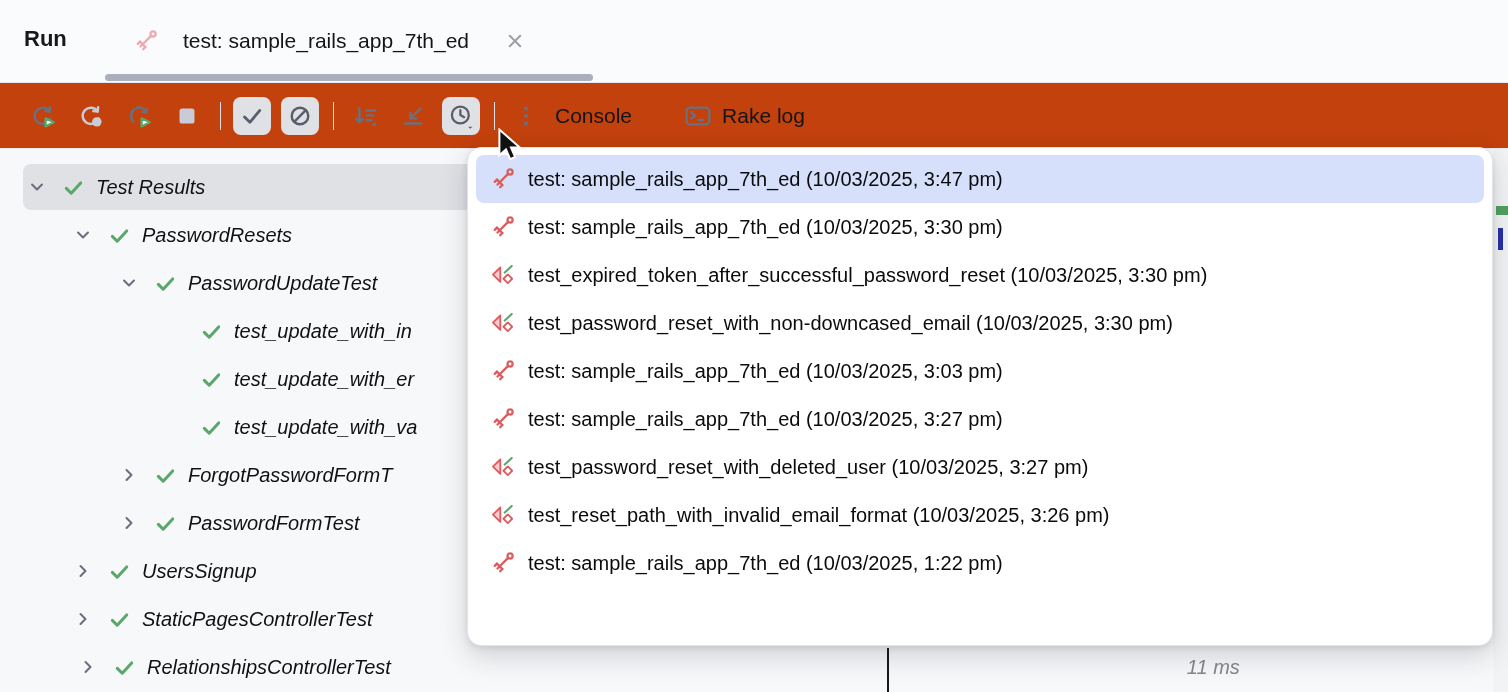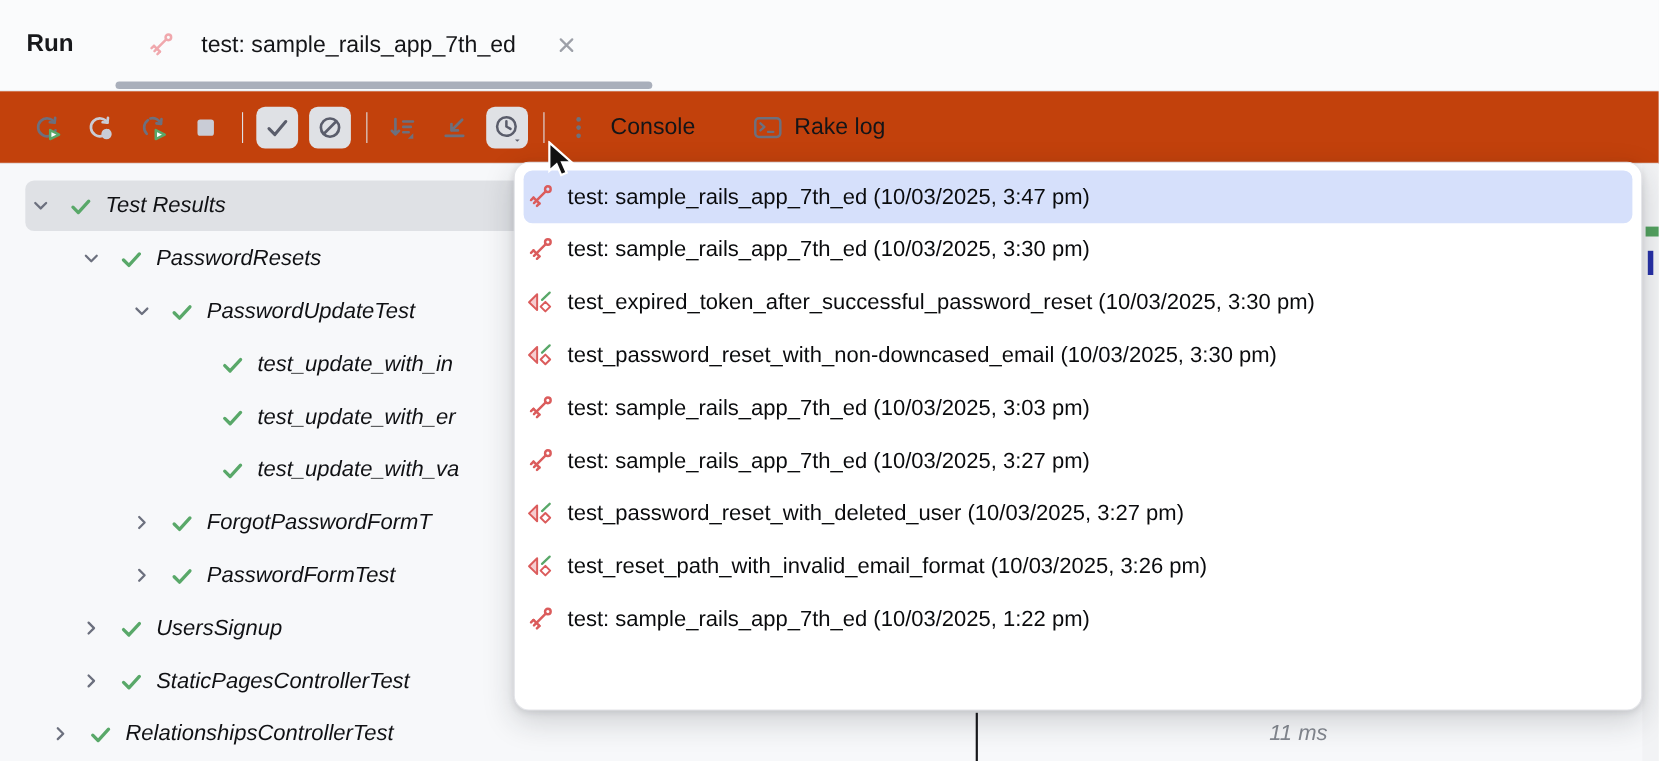--- a/index.html
+++ b/index.html
@@ -80,21 +80,21 @@
 
   
   .popup {
     position:absolute; left:467px; top:147px; width:1026px; height:499px;
     background:#ffffff; border:1px solid #e3e4e8; border-radius:14px;
     box-shadow:0 10px 28px rgba(30,33,40,.18), 0 2px 6px rgba(30,33,40,.10);
     padding:7px 8px; z-index:5;
   }
   .pitem {
     height:48px; border-radius:8px;
-    display:flex; align-items:center; gap:13px; padding:0 3px;
+    display:flex; align-items:center; gap:13px; padding:0 15px;
     font-size:20px; color:#0a0b0d; white-space:nowrap;
   }
   .pitem.selected { background:#d6e0fb; }
   .picon { width:24px; height:24px; flex:0 0 auto; }
 
   
   .cursor { position:absolute; left:497px; top:128px; z-index:9; }
 </style>
 </head>
 <body>
@@ -342,21 +342,21 @@
        <path d="M6.2,4.4 L9.8,8 L6.2,11.6" fill="none" stroke-linecap="round" stroke-linejoin="round" stroke="#6c707e" stroke-width="1.5"></path>
      </svg>
       </span>
       <span class="tick">
         <svg width="23" height="23" viewBox="0 0 16 16">
        <path d="M3,8.6 L6.4,12 L13,4.8" fill="none" stroke-linecap="round" stroke-linejoin="round" stroke="#59a869" stroke-width="2.1"></path>
      </svg>
       </span>
       <span class="tlabel">StaticPagesControllerTest</span>
     </div>
-    <div class="trow" style="padding-left: 44px;">
+    <div class="trow" style="padding-left: 77px;">
       <span class="chev">
         <svg width="22" height="22" viewBox="0 0 16 16">
        <path d="M6.2,4.4 L9.8,8 L6.2,11.6" fill="none" stroke-linecap="round" stroke-linejoin="round" stroke="#6c707e" stroke-width="1.5"></path>
      </svg>
       </span>
       <span class="tick">
         <svg width="23" height="23" viewBox="0 0 16 16">
        <path d="M3,8.6 L6.4,12 L13,4.8" fill="none" stroke-linecap="round" stroke-linejoin="round" stroke="#59a869" stroke-width="2.1"></path>
      </svg>
       </span>

